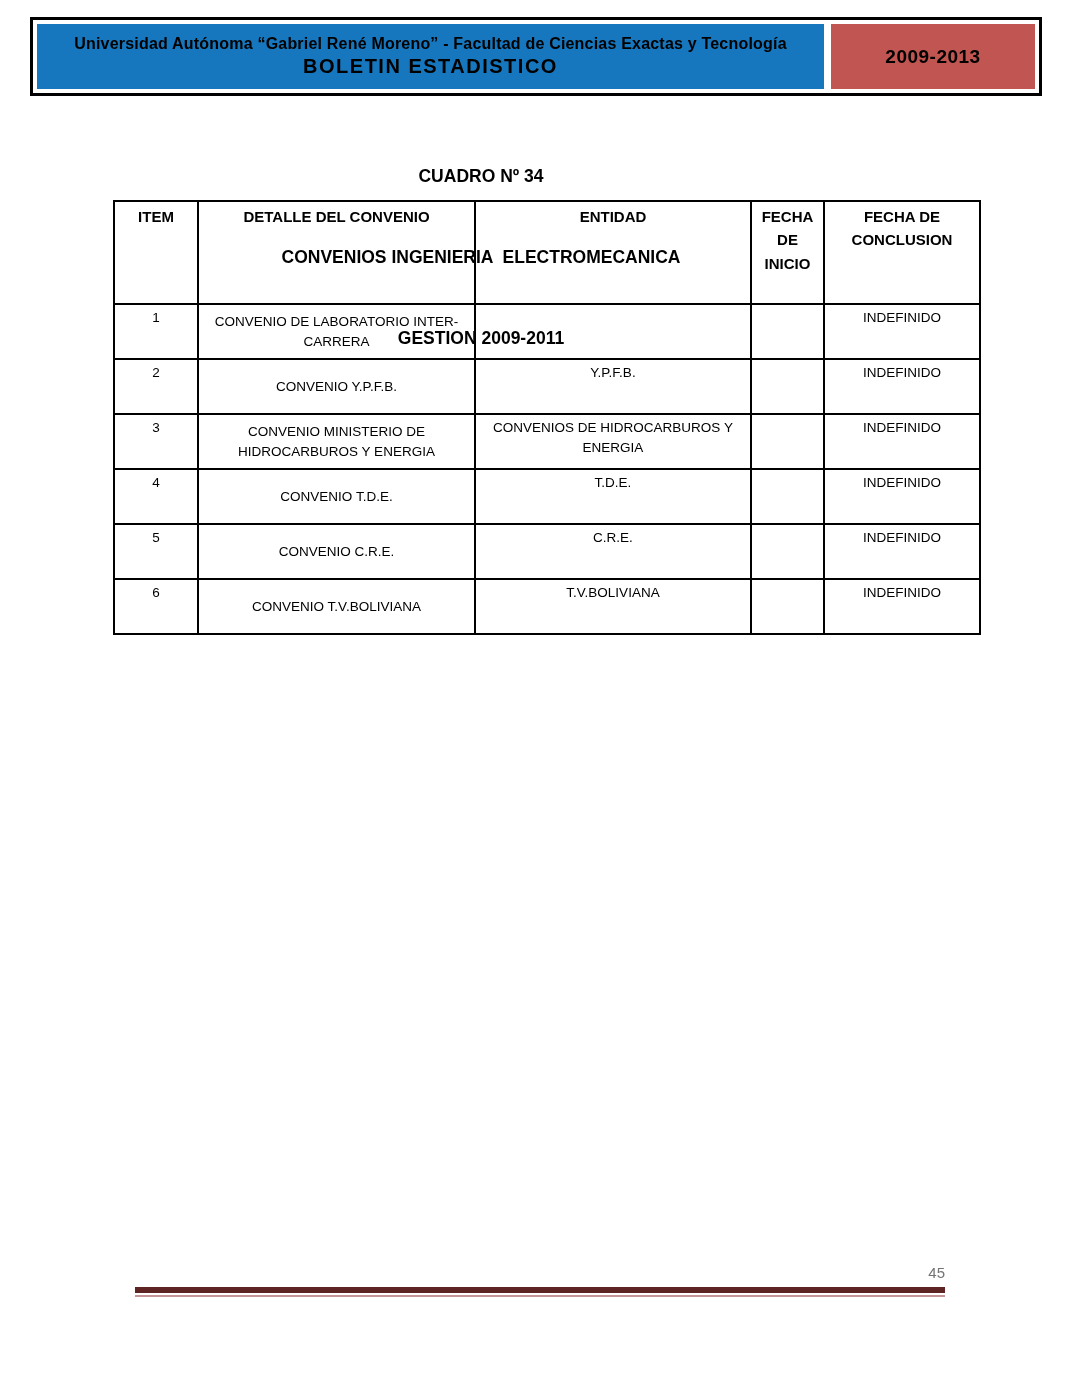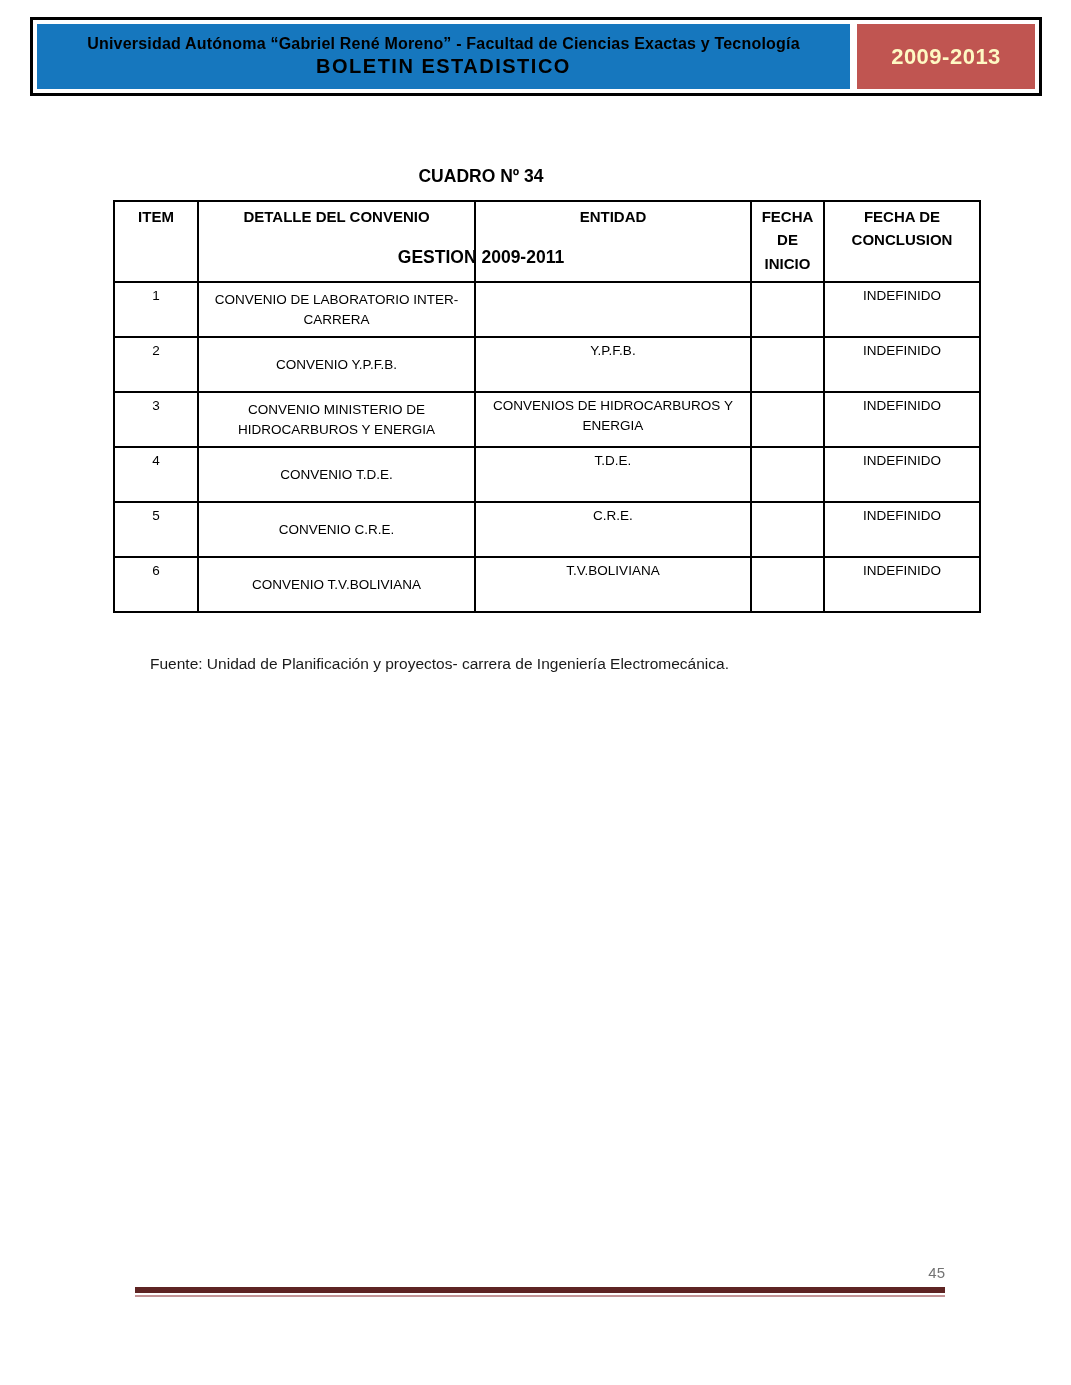--- a/index.html
+++ b/index.html
@@ -41,29 +41,29 @@
     color: #000;
     white-space: nowrap;
   }
   .bulletin {
     font-size: 20px;
     font-weight: 900;
     letter-spacing: 1.5px;
     color: #000;
   }
   .banner-red {
-    width: 178px;
+    width: 204px;
     background: #c05551;
     display: flex;
     align-items: center;
     justify-content: center;
-    font-size: 22px;
+    font-size: 19px;
     font-weight: 900;
     letter-spacing: 0.5px;
-    color: #fef9c3;
+    color: #000000;
   }
 
   
   .titles {
     position: absolute;
     left: 113px; top: 109px;
     width: 736px;
     text-align: center;
     font-weight: bold;
     font-size: 17.5px;
@@ -79,21 +79,21 @@
     border-collapse: collapse;
     table-layout: fixed;
   }
   .convenios th, .convenios td {
     border: 2px solid #000;
     text-align: center;
     padding: 3px 6px;
     box-sizing: border-box;
     overflow: hidden;
   }
-  .convenios thead tr { height: 81px; }
+  .convenios thead tr { height: 103px; }
   .convenios th {
     font-size: 15px;
     font-weight: bold;
     vertical-align: top;
     line-height: 1.55;
   }
   .convenios tbody tr { height: 55px; }
   .convenios tbody td {
     font-size: 13.5px;
     vertical-align: top;
@@ -133,20 +133,21 @@
   <div class="banner">
     <div class="banner-blue" style="background: rgb(22, 119, 190);">
       <div class="uni-line">Universidad Autónoma “Gabriel René Moreno” - Facultad de Ciencias Exactas y Tecnología</div>
       <div class="bulletin">BOLETIN ESTADISTICO</div>
     </div>
     <div class="banner-red" style="background: rgb(192, 85, 81);">2009-2013</div>
   </div>
 
   <div class="titles">
     <div>CUADRO Nº 34</div>
+    <div>CONVENIOS INGENIERIA  ELECTROMECANICA</div>
     <div>GESTION 2009-2011</div>
   </div>
 
   <table class="convenios">
     <colgroup>
       <col style="width:84px">
         <col style="width:277px">
         <col style="width:276px">
         <col style="width:73px">
         <col style="width:156px">
@@ -199,21 +200,20 @@
       <tr>
         <td class="item">6</td>
         <td class="detalle">CONVENIO T.V.BOLIVIANA</td>
         <td class="entidad">T.V.BOLIVIANA</td>
         <td class="inicio"></td>
         <td class="conclusion">INDEFINIDO</td>
       </tr>
     </tbody>
   </table>
 
-  <div class="fuente">Fuente: Unidad de Planificación y proyectos- carrera de Ingeniería Electromecánica.</div>
 
   <div class="footer">
     <div class="pagenum">45</div>
     <div class="rule-thick" style="background: rgb(94, 36, 35);"></div>
     <div class="rule-gap"></div>
     <div class="rule-thin" style="background: rgb(196, 148, 150);"></div>
   </div>
 
 </div>
 

